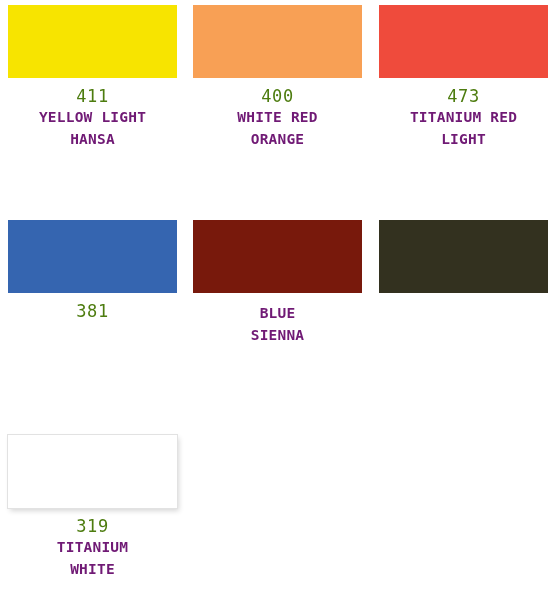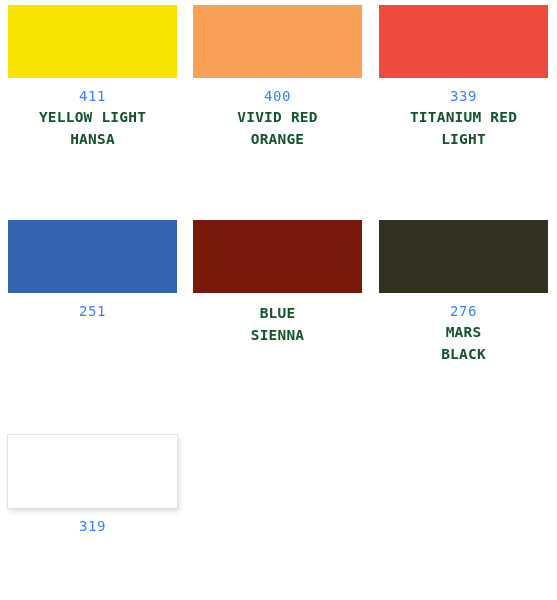--- a/index.html
+++ b/index.html
@@ -44,84 +44,81 @@
     box-shadow: 0 0 0 1px #e2e2e2, 2px 3px 5px rgba(0,0,0,0.16);
   }
 
   .swatch-meta {
     width: 173px;
     text-align: center;
     margin-top: 9px;
   }
 
   .swatch-code {
-    font-size: 14px;
+    font-size: 17px;
     line-height: 19px;
     letter-spacing: 0.6px;
-    color: #3b82f6;
+    color: #4d7c0f;
     font-weight: 400;
   }
 
   .swatch-name {
     font-size: 14.5px;
     line-height: 22px;
     letter-spacing: 0.2px;
-    color: #14532d;
+    color: #701a75;
     font-weight: 700;
     white-space: pre-line;
   }
 </style>
 </head>
 <body style="background: rgb(255, 255, 255);">
 
 <div id="swatch-grid">
     <div class="swatch-cell">
       <div class="swatch-chip" style="background: rgb(247, 228, 0);"></div>
       <div class="swatch-meta">
         <div class="swatch-code">411</div>
         <div class="swatch-name">YELLOW LIGHT
 HANSA</div>
       </div>
     </div>
     <div class="swatch-cell">
       <div class="swatch-chip" style="background: rgb(248, 160, 85);"></div>
       <div class="swatch-meta">
         <div class="swatch-code">400</div>
-        <div class="swatch-name">VIVID RED
+        <div class="swatch-name">WHITE RED
 ORANGE</div>
       </div>
     </div>
     <div class="swatch-cell">
       <div class="swatch-chip" style="background: rgb(239, 75, 60);"></div>
       <div class="swatch-meta">
-        <div class="swatch-code">339</div>
+        <div class="swatch-code">473</div>
         <div class="swatch-name">TITANIUM RED
 LIGHT</div>
       </div>
     </div>
     <div class="swatch-cell">
       <div class="swatch-chip" style="background: rgb(53, 101, 176);"></div>
       <div class="swatch-meta">
-        <div class="swatch-code">251</div>
+        <div class="swatch-code">381</div>
       </div>
     </div>
     <div class="swatch-cell">
       <div class="swatch-chip" style="background: rgb(120, 25, 12);"></div>
       <div class="swatch-meta">
         <div class="swatch-name">BLUE
 SIENNA</div>
       </div>
     </div>
     <div class="swatch-cell">
       <div class="swatch-chip" style="background: rgb(51, 49, 31);"></div>
-      <div class="swatch-meta">
-        <div class="swatch-code">276</div>
-        <div class="swatch-name">MARS
-BLACK</div>
-      </div>
     </div>
     <div class="swatch-cell">
       <div class="swatch-chip has-outline" style="background: rgb(255, 255, 255);"></div>
       <div class="swatch-meta">
         <div class="swatch-code">319</div>
+        <div class="swatch-name">TITANIUM
+WHITE</div>
       </div>
     </div>
   </div>
 
 </body></html>

